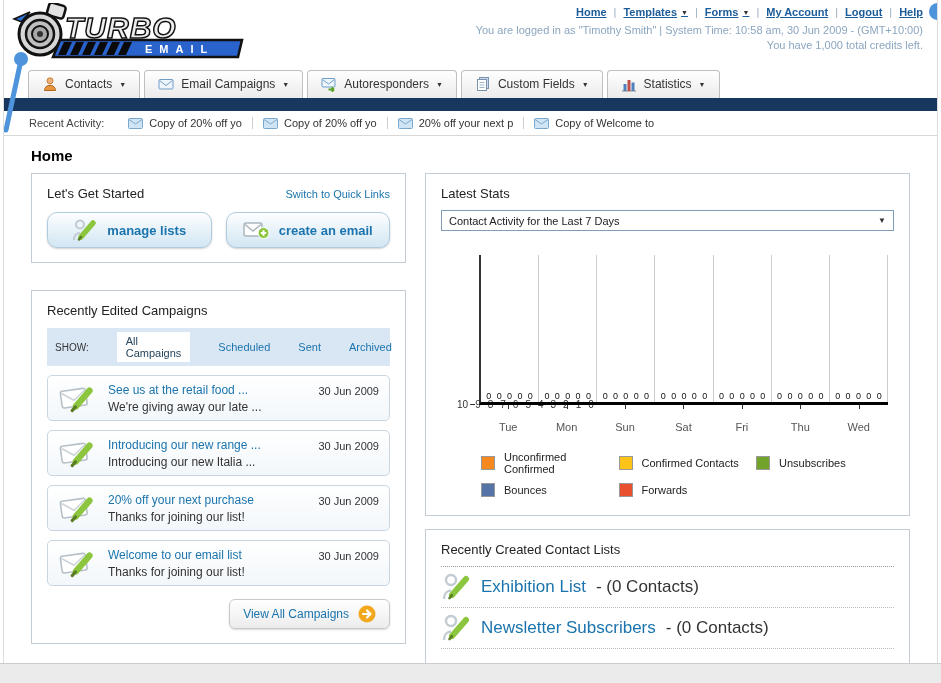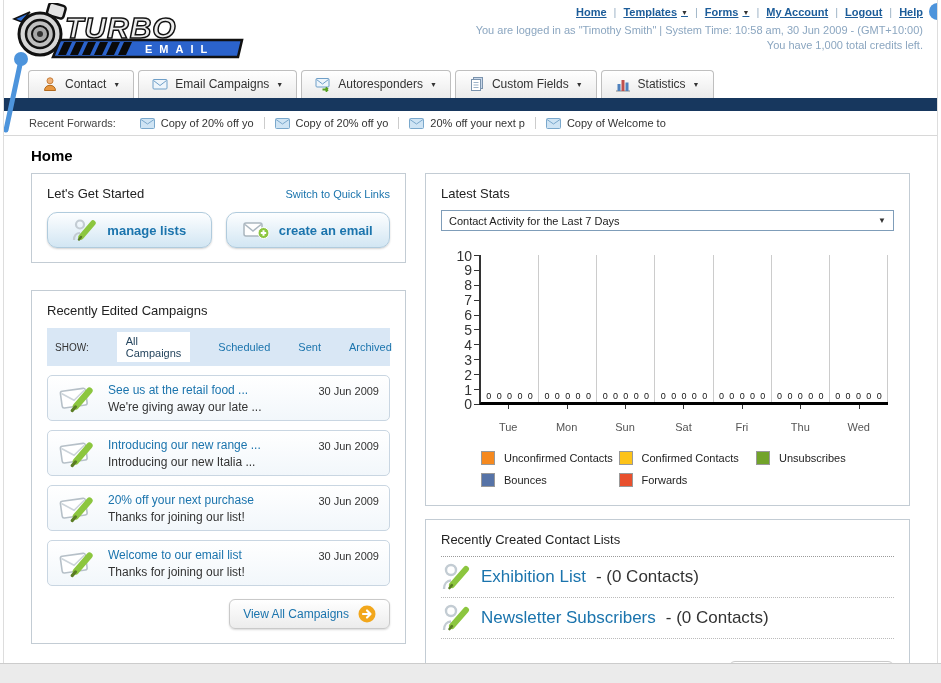--- a/index.html
+++ b/index.html
@@ -70,22 +70,22 @@
   .pill-btn{display:flex;align-items:center;gap:9px;border:1px solid #c9c9c9;border-radius:6px;
     background:linear-gradient(#ffffff,#ececec);box-shadow:0 1px 2px rgba(0,0,0,.15);
     padding:5px 13px;font-size:12px;font-weight:normal;color:var(--link);cursor:pointer;}
 
   
   .stats{margin-bottom:13px;}
   .sel{margin-top:9px;border:1px solid #7f9db9;height:21px;display:flex;align-items:center;
     justify-content:space-between;padding:0 7px;font-size:11px;color:#222;background:#fff;cursor:pointer;}
   .sel .caret{font-size:8px;}
   .chart{display:flex;margin:24px 6px 0 16px;}
-  .ycol{width:22px;height:150px;display:flex;flex-direction:column;justify-content:space-between;
-    align-items:flex-end;font-size:14px;color:#333;}
+  .ycol{width:22px;height:150px;display:flex;flex-direction:row;justify-content:space-between;
+    align-items:flex-end;font-size:10px;color:#333;}
   .ytick{line-height:0;display:flex;align-items:center;gap:2px;}
   .ytick::after{content:"";width:5px;height:1px;background:#333;}
   .plotwrap{flex:1;min-width:0;}
   .plot{height:150px;border-left:2px solid #333;border-bottom:3px solid #000;display:flex;}
   .dgroup{flex:1;position:relative;border-right:1px solid #ccc;}
   .zeros{position:absolute;left:0;right:0;bottom:1px;display:flex;justify-content:space-evenly;
     font-size:9px;color:#111;}
   .xlabels{display:flex;}
   .xcell{flex:1;text-align:center;font-size:11px;color:#555;padding-top:16px;position:relative;}
   .xcell::before{content:"";position:absolute;top:0;left:50%;width:1px;height:4px;background:#333;}
@@ -167,21 +167,21 @@
       </div>
     </div>
   </div>
 
   <div class="tabsrow">
     <div class="tab">
       <svg width="16" height="16" viewBox="0 0 16 16">
           <circle cx="8" cy="4.8" r="3" fill="#f0b27a" stroke="#c87f3a"></circle>
           <path d="M2.5 14.5c0-3.2 2.4-5.2 5.5-5.2s5.5 2 5.5 5.2z" fill="#e8963e" stroke="#b06a20"></path>
         </svg>
-      <span>Contact</span>
+      <span>Contacts</span>
         <span class="caret">▼</span>
     </div>
     <div class="tab">
       <svg width="16" height="16" viewBox="0 0 16 16">
           <rect x="1" y="3.5" width="14" height="9.5" rx="1" fill="#eef5fb" stroke="#6f9fc8"></rect>
           <path d="M1.5 4.5 8 9.5l6.5-5" fill="none" stroke="#6f9fc8"></path>
         </svg>
       <span>Email Campaigns</span>
         <span class="caret">▼</span>
     </div>
@@ -210,21 +210,21 @@
           <rect x="6.5" y="4" width="3" height="11" fill="#c0504d"></rect>
           <rect x="10.5" y="6.5" width="3" height="8.5" fill="#4f81bd"></rect>
         </svg>
       <span>Statistics</span>
         <span class="caret">▼</span>
     </div>
   </div>
   <div class="navybar"></div>
 
   <div class="activity">
-    <span class="act-label">Recent Forwards:</span>
+    <span class="act-label">Recent Activity:</span>
     <div class="act-item">
       <svg width="15" height="11" viewBox="0 0 15 11">
           <rect x=".5" y=".5" width="14" height="10" rx="1" fill="#cfe4f4" stroke="#7aa8cc"></rect>
           <path d="M1 1.5 7.5 6 14 1.5" fill="none" stroke="#7aa8cc"></path>
         </svg>
       <span class="act-text">Copy of 20% off yo</span>
     </div>
     <div class="act-item">
       <svg width="15" height="11" viewBox="0 0 15 11">
           <rect x=".5" y=".5" width="14" height="10" rx="1" fill="#cfe4f4" stroke="#7aa8cc"></rect>
@@ -464,21 +464,21 @@
                 <div class="xcell">Fri</div>
                 <div class="xcell">Thu</div>
                 <div class="xcell">Wed</div>
               </div>
           </div>
         </div>
 
         <div class="legend">
             <div class="lgitem">
               <span class="swatch" style="background: rgb(245, 137, 31);"></span>
-              <span>Unconfirmed Contacts</span>
+              <span>Unconfirmed Confirmed</span>
             </div>
             <div class="lgitem">
               <span class="swatch" style="background: rgb(253, 195, 25);"></span>
               <span>Confirmed Contacts</span>
             </div>
             <div class="lgitem">
               <span class="swatch" style="background: rgb(114, 163, 42);"></span>
               <span>Unsubscribes</span>
             </div>
             <div class="lgitem">

